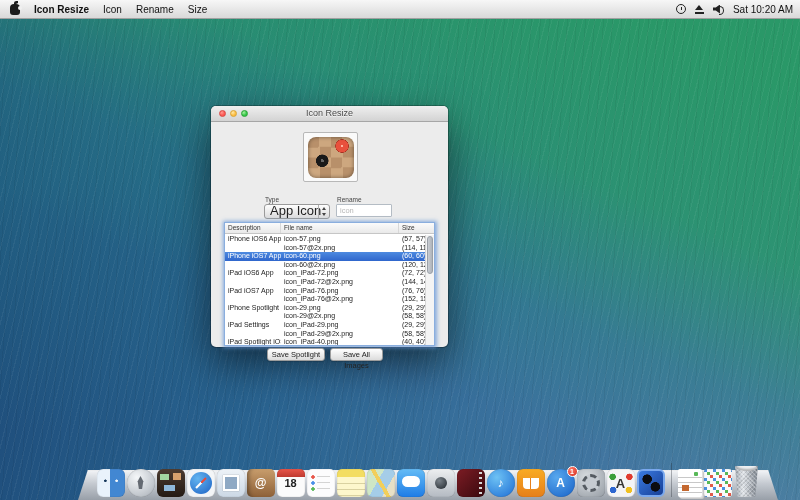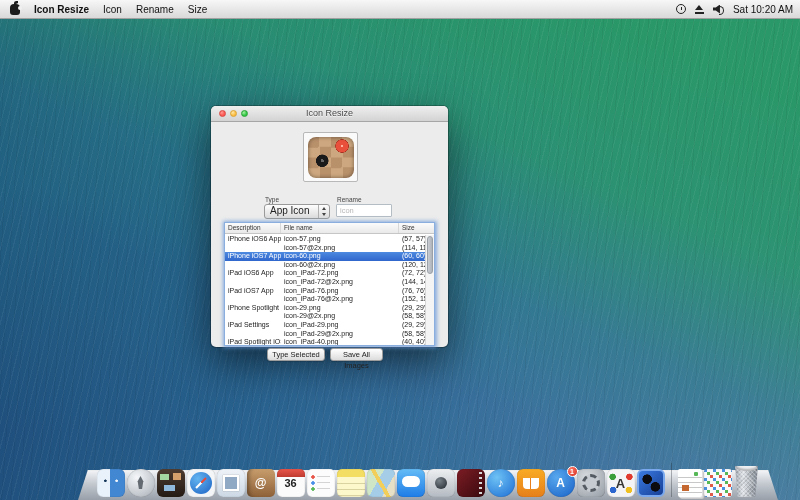--- a/index.html
+++ b/index.html
@@ -77,21 +77,21 @@
   }
 
   .field-label { position:absolute; font-size:6.5px; color:#444; }
   #type-label { left:54px; top:74px; }
   #rename-label { left:126px; top:74px; }
 
   
   #type-popup {
     position:absolute; left:53px; top:82px; width:66px; height:15px;
     background:linear-gradient(#fdfdfd,#dcdcdc); border:1px solid #9a9a9a; border-radius:3px;
-    font-size:10px; line-height:11px; color:#222; padding-left:5px;
+    font-size:13px; line-height:11px; color:#222; padding-left:5px;
   }
   .pop-arrows { position:absolute; right:0; top:0; bottom:0; width:11px; border-left:1px solid #b0b0b0; }
   .pop-arrows::before { content:""; position:absolute; left:3px; top:2px;
     border-left:2.5px solid transparent; border-right:2.5px solid transparent; border-bottom:3px solid #444; }
   .pop-arrows::after { content:""; position:absolute; left:3px; bottom:2px;
     border-left:2.5px solid transparent; border-right:2.5px solid transparent; border-top:3px solid #444; }
 
   
   #rename-field {
     position:absolute; left:125px; top:82px; width:56px; height:13px;
@@ -336,38 +336,38 @@
               <span class="tcell c-desc">iPad Spotlight iOS 7</span>
               <span class="tcell c-file">icon_iPad-40.png</span>
               <span class="tcell c-size">(40, 40)</span>
             </div>
           </div>
         <div id="table-scrollbar">
           <div id="sb-thumb"></div>
         </div>
       </div>
 
-      <div class="aqua-btn" id="btn-save-selected">Type Selected</div>
+      <div class="aqua-btn" id="btn-save-selected">Save Spotlight</div>
       <div class="aqua-btn" id="btn-save-all">Save All Images</div>
     </div>
   </div>
 
   <div id="dock">
     <div id="dock-shelf"></div>
     <div id="dock-icons">
         <div class="dock-icon di-finder"></div>
         <div class="dock-icon di-launchpad"></div>
         <div class="dock-icon di-mission-control"></div>
         <div class="dock-icon di-safari"></div>
         <div class="dock-icon di-mail"></div>
         <div class="dock-icon di-contacts">
           <span class="glyph">@</span>
         </div>
         <div class="dock-icon di-calendar">
-          <span class="cal">36</span>
+          <span class="cal">18</span>
         </div>
         <div class="dock-icon di-reminders"></div>
         <div class="dock-icon di-notes"></div>
         <div class="dock-icon di-maps"></div>
         <div class="dock-icon di-messages"></div>
         <div class="dock-icon di-facetime"></div>
         <div class="dock-icon di-imovie"></div>
         <div class="dock-icon di-itunes">
           <span class="glyph">♪</span>
         </div>

